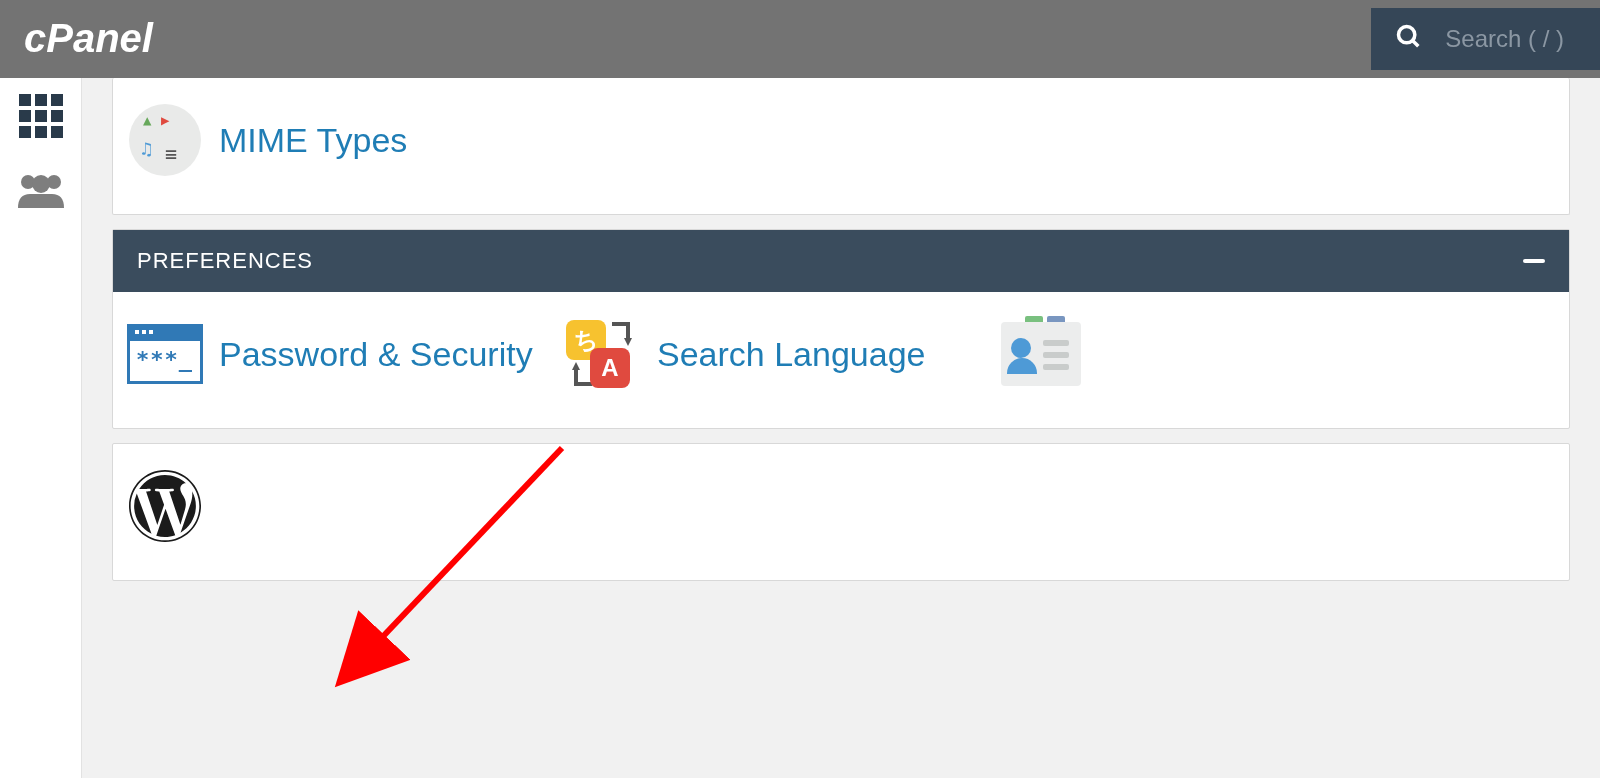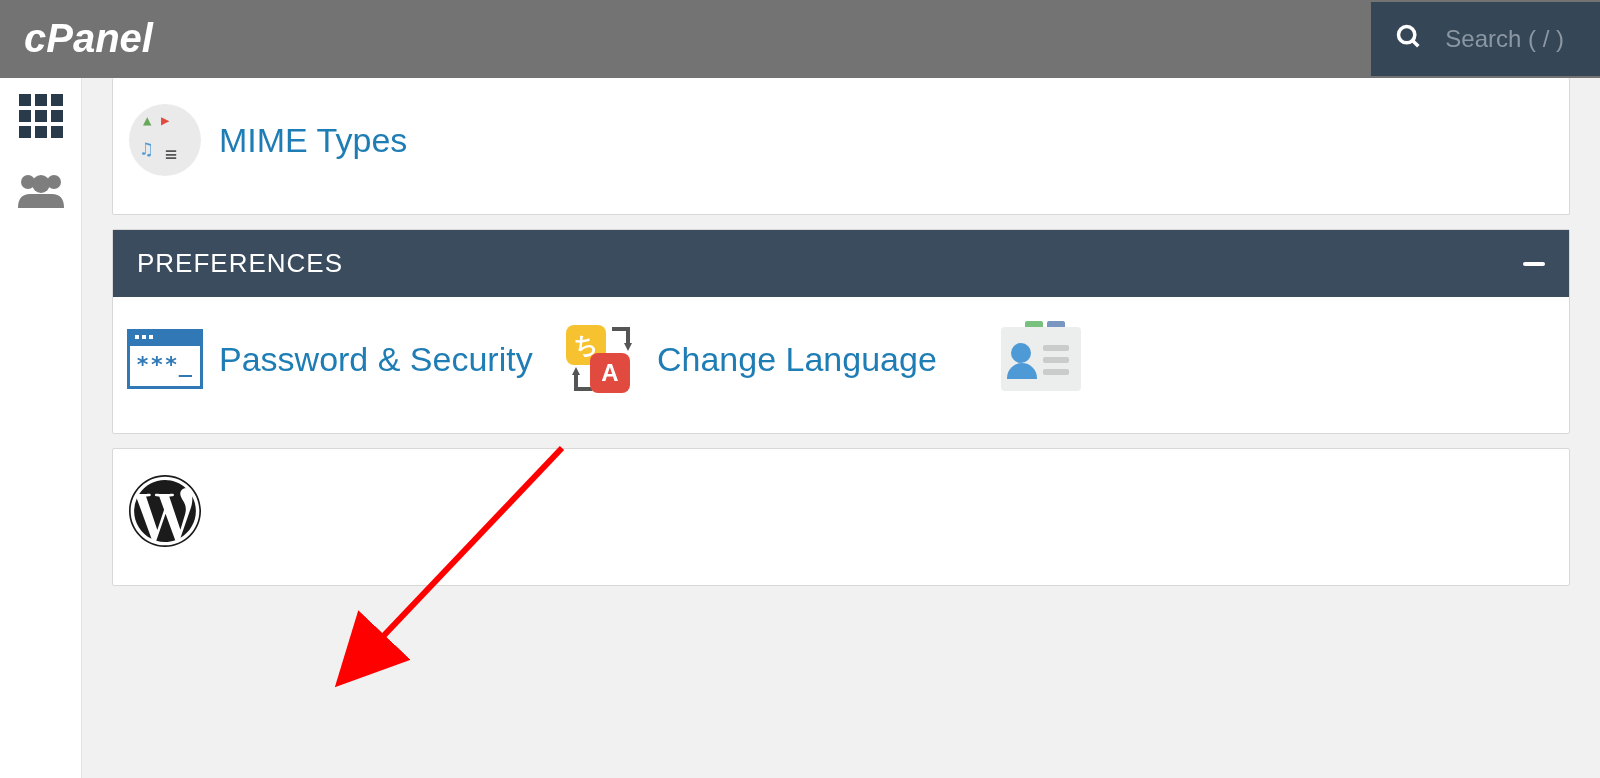--- a/index.html
+++ b/index.html
@@ -1,32 +1,32 @@
 <!DOCTYPE html>
 <html><head>
 <meta charset="utf-8">
 <style>
   html,body{margin:0;padding:0;font-family:-apple-system,BlinkMacSystemFont,"Segoe UI",Helvetica,Arial,sans-serif;background:#f1f1f1;width:1600px;height:778px;overflow:hidden}
   *{box-sizing:border-box}
   
   .topbar{height:78px;background:#737373;display:flex;align-items:center;color:#fff}
   .logo{margin-left:24px;display:flex;align-items:center}
-  .search-wrap{margin-left:auto;background:#354657;height:74px;display:flex;align-items:center;padding:0 36px 0 24px}
+  .search-wrap{margin-left:auto;background:#354657;height:62px;display:flex;align-items:center;padding:0 36px 0 24px}
   .search-wrap .mag{color:#fff;margin-right:22px}
   .search-text{color:#8b97a3;font-size:24px}
   
   .leftrail{position:absolute;top:78px;left:0;width:82px;bottom:0;background:#fff;border-right:1px solid #e2e2e2;display:flex;flex-direction:column;align-items:center;padding-top:14px}
   .leftrail .grid9{width:48px;height:48px;display:flex;flex-wrap:wrap;gap:4px;justify-content:center;align-content:center;margin-bottom:32px;cursor:pointer}
   .leftrail .grid9 span{width:12px;height:12px;background:#293a4a;display:block}
   .leftrail .people{color:#7e7e7e;cursor:pointer}
   
   .main{position:absolute;top:78px;left:82px;right:0;bottom:0;padding:0 30px}
   .panel{background:#fff;border:1px solid #d8d8d8;border-radius:2px;margin-top:14px}
   .panel-top{border-top:none;margin-top:0}
-  .panel-header{background:#3a4c5d;color:#fff;font-size:26px;letter-spacing:1px;padding:18px 24px;display:flex;align-items:center;cursor:pointer}
+  .panel-header{background:#3a4c5d;color:#fff;font-size:22px;letter-spacing:1px;padding:18px 24px;display:flex;align-items:center;cursor:pointer}
   .panel-header .minus{margin-left:auto;width:22px;height:4px;background:#fff;border-radius:2px}
   .panel-body{padding:18px 8px;display:flex;flex-wrap:wrap}
   .item{display:flex;align-items:center;width:430px;margin:10px 4px 22px 4px;cursor:pointer}
   .item .ico{width:80px;height:68px;display:flex;align-items:center;justify-content:center;margin-right:14px}
   .item .lbl{color:#1f7db5;font-size:34px}
   
   .ico-mime{position:relative;width:72px;height:72px;border-radius:50%;background:#e9eae9}
   .ico-mime span{position:absolute;font-size:20px;font-family:monospace}
   .ico-pass .win{width:76px;height:60px;border:3px solid #3079b6;position:relative}
   .ico-pass .bar{height:14px;background:#3079b6;width:100%}
@@ -142,21 +142,21 @@
             <svg class="arrows" width="78" height="72">
               <path d="M48 6 H64 V20" fill="none" stroke="#555" stroke-width="4"></path>
               <path d="M60 20 L68 20 L64 28 Z" fill="#555"></path>
               <path d="M28 66 H12 V52" fill="none" stroke="#555" stroke-width="4"></path>
               <path d="M8 52 L16 52 L12 44 Z" fill="#555"></path>
             </svg>
             <div class="y">ち</div>
             <div class="r">A</div>
           </div>
         </div>
-        <span class="lbl">Change Language</span>
+        <span class="lbl">Search Language</span>
       </div>
       <div class="item">
         <div class="ico">
           <div class="ico-contact">
             <div class="tab t1"></div>
               <div class="tab t2"></div>
             <div class="av"></div>
               <div class="sh"></div>
             <div class="ln" style="left:42px;top:18px;width:26px"></div>
             <div class="ln" style="left:42px;top:30px;width:26px"></div>

